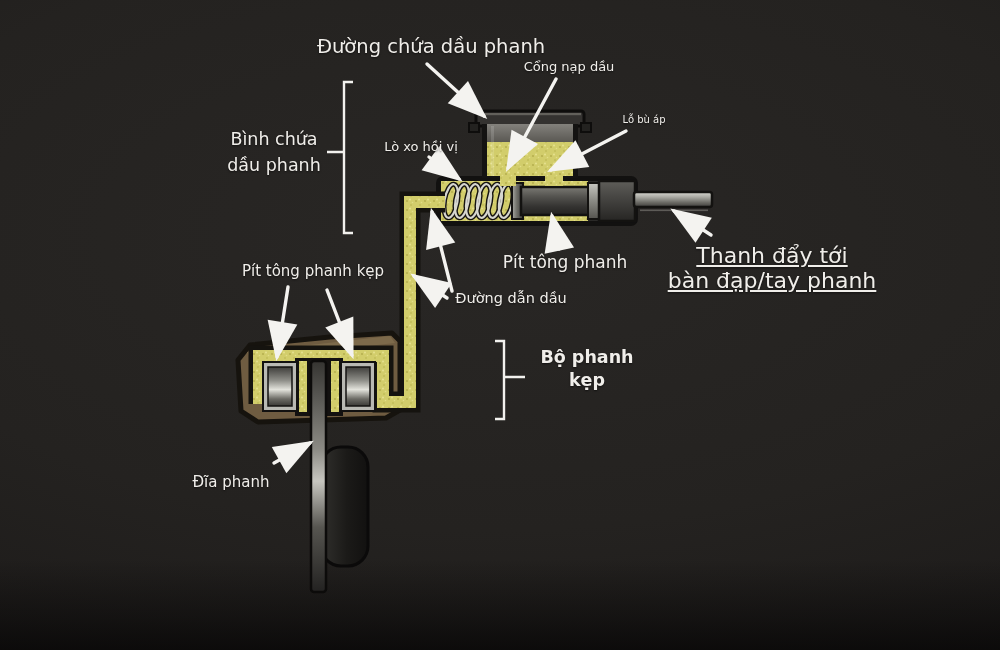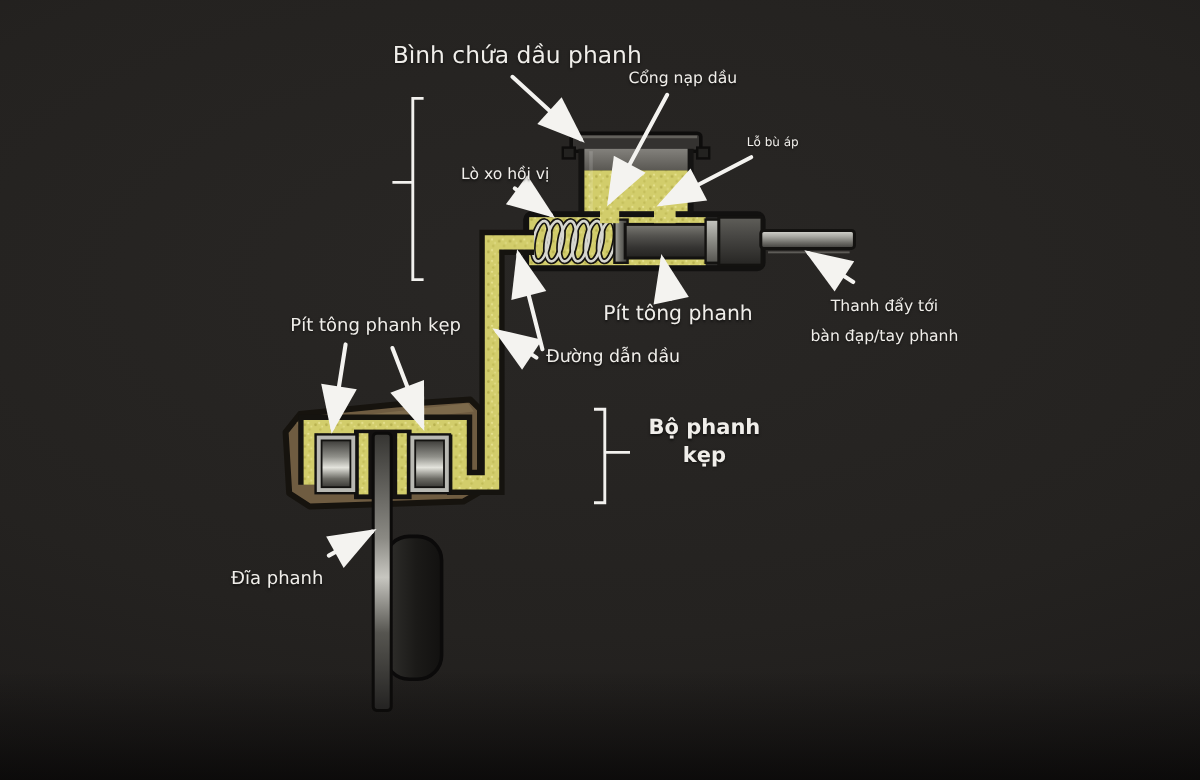--- a/index.html
+++ b/index.html
@@ -176,40 +176,44 @@
     <line x1="559" y1="249" x2="552" y2="216" marker-end="url(#ah)"></line>
     <line x1="452" y1="291" x2="432" y2="212" marker-end="url(#ah)"></line>
     <line x1="447" y1="298" x2="414" y2="276" marker-end="url(#ah)"></line>
     <line x1="288" y1="287" x2="277" y2="357" marker-end="url(#ah)"></line>
     <line x1="327" y1="290" x2="352" y2="355" marker-end="url(#ah)"></line>
     <line x1="274" y1="463" x2="310" y2="443" marker-end="url(#ah)"></line>
     <line x1="711" y1="235" x2="674" y2="211" marker-end="url(#ah)"></line>
   </g>
 </svg>
 
-<div class="lbl" style="left:431px;top:46px;font-size:19.5px;">Bình chứa dầu phanh</div>
-
+<div class="lbl" style="left:431px;top:46px;font-size:19.5px;">Đường chứa dầu phanh</div>
+
+<div class="lbl" style="left:274px;top:152px;font-size:17.5px;line-height:26px;">
+  <span>Bình chứa</span>
+  <span>dầu phanh</span>
+</div>
 
 <div class="lbl" style="left:569px;top:66px;font-size:13px;">Cổng nạp dầu</div>
 
 <div class="lbl" style="left:644px;top:119px;font-size:10px;">Lỗ bù áp</div>
 
 <div class="lbl" style="left:421px;top:146px;font-size:13px;">Lò xo hồi vị</div>
 
 <div class="lbl" style="left:565px;top:262px;font-size:17px;font-weight:400;">Pít tông phanh</div>
 
 <div class="lbl" style="left:511px;top:298px;font-size:14.5px;">Đường dẫn dầu</div>
 
 <div class="lbl" style="left:313px;top:271px;font-size:15px;">Pít tông phanh kẹp</div>
 
 <div class="lbl" style="left:587px;top:369px;font-size:17.5px;font-weight:700;line-height:23px;">
   <span>Bộ phanh</span>
   <span>kẹp</span>
 </div>
 
 <div class="lbl" style="left:231px;top:468px;font-size:15px;margin-top:14px;">Đĩa phanh</div>
 
-<div class="lbl" style="left:737px;top:268px;font-size:13px;line-height:25px;">
+<div class="lbl" style="left:772px;top:268px;font-size:22px;line-height:25px;text-decoration:underline;">
   <span>Thanh đẩy tới</span>
   <span>bàn đạp/tay phanh</span>
 </div>
 
 </div>
 
 </body></html>

